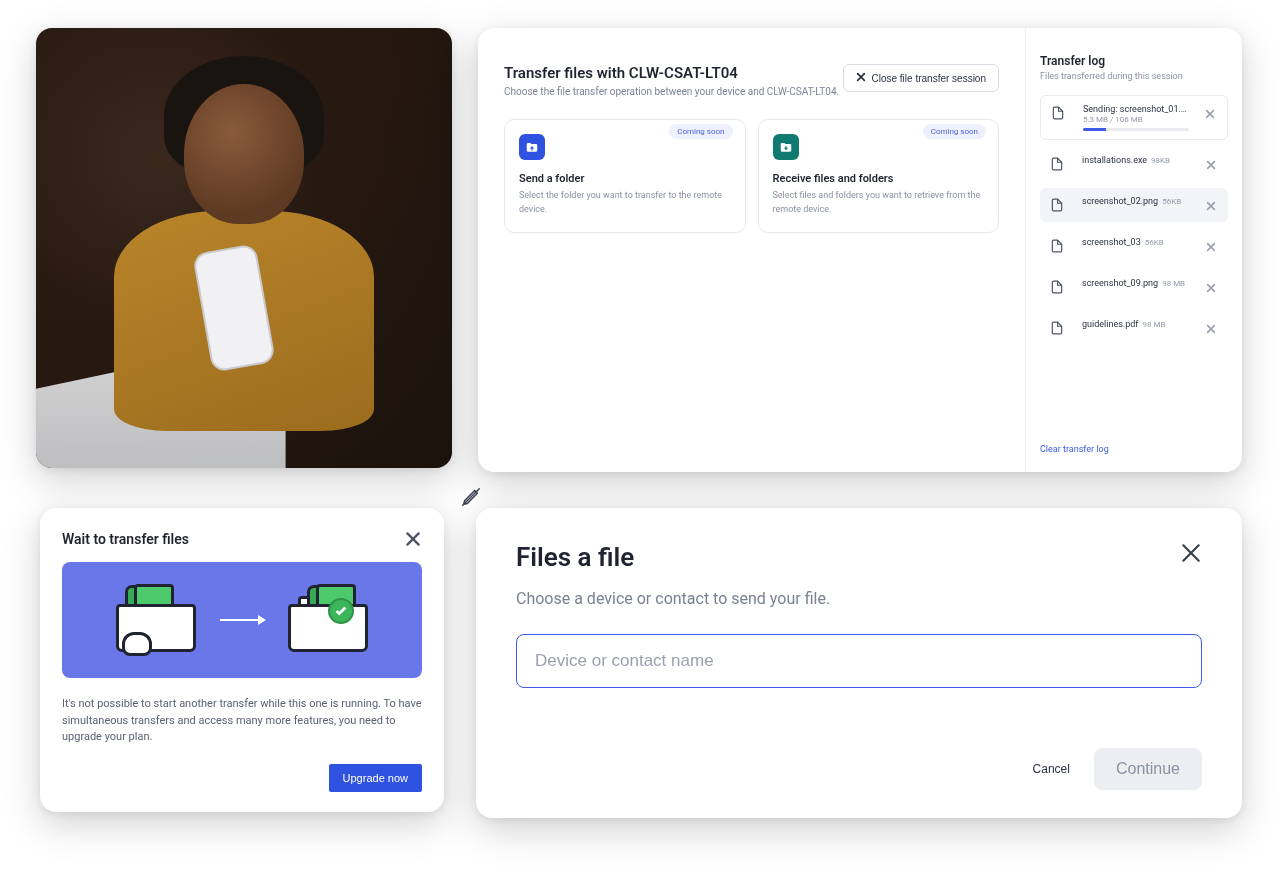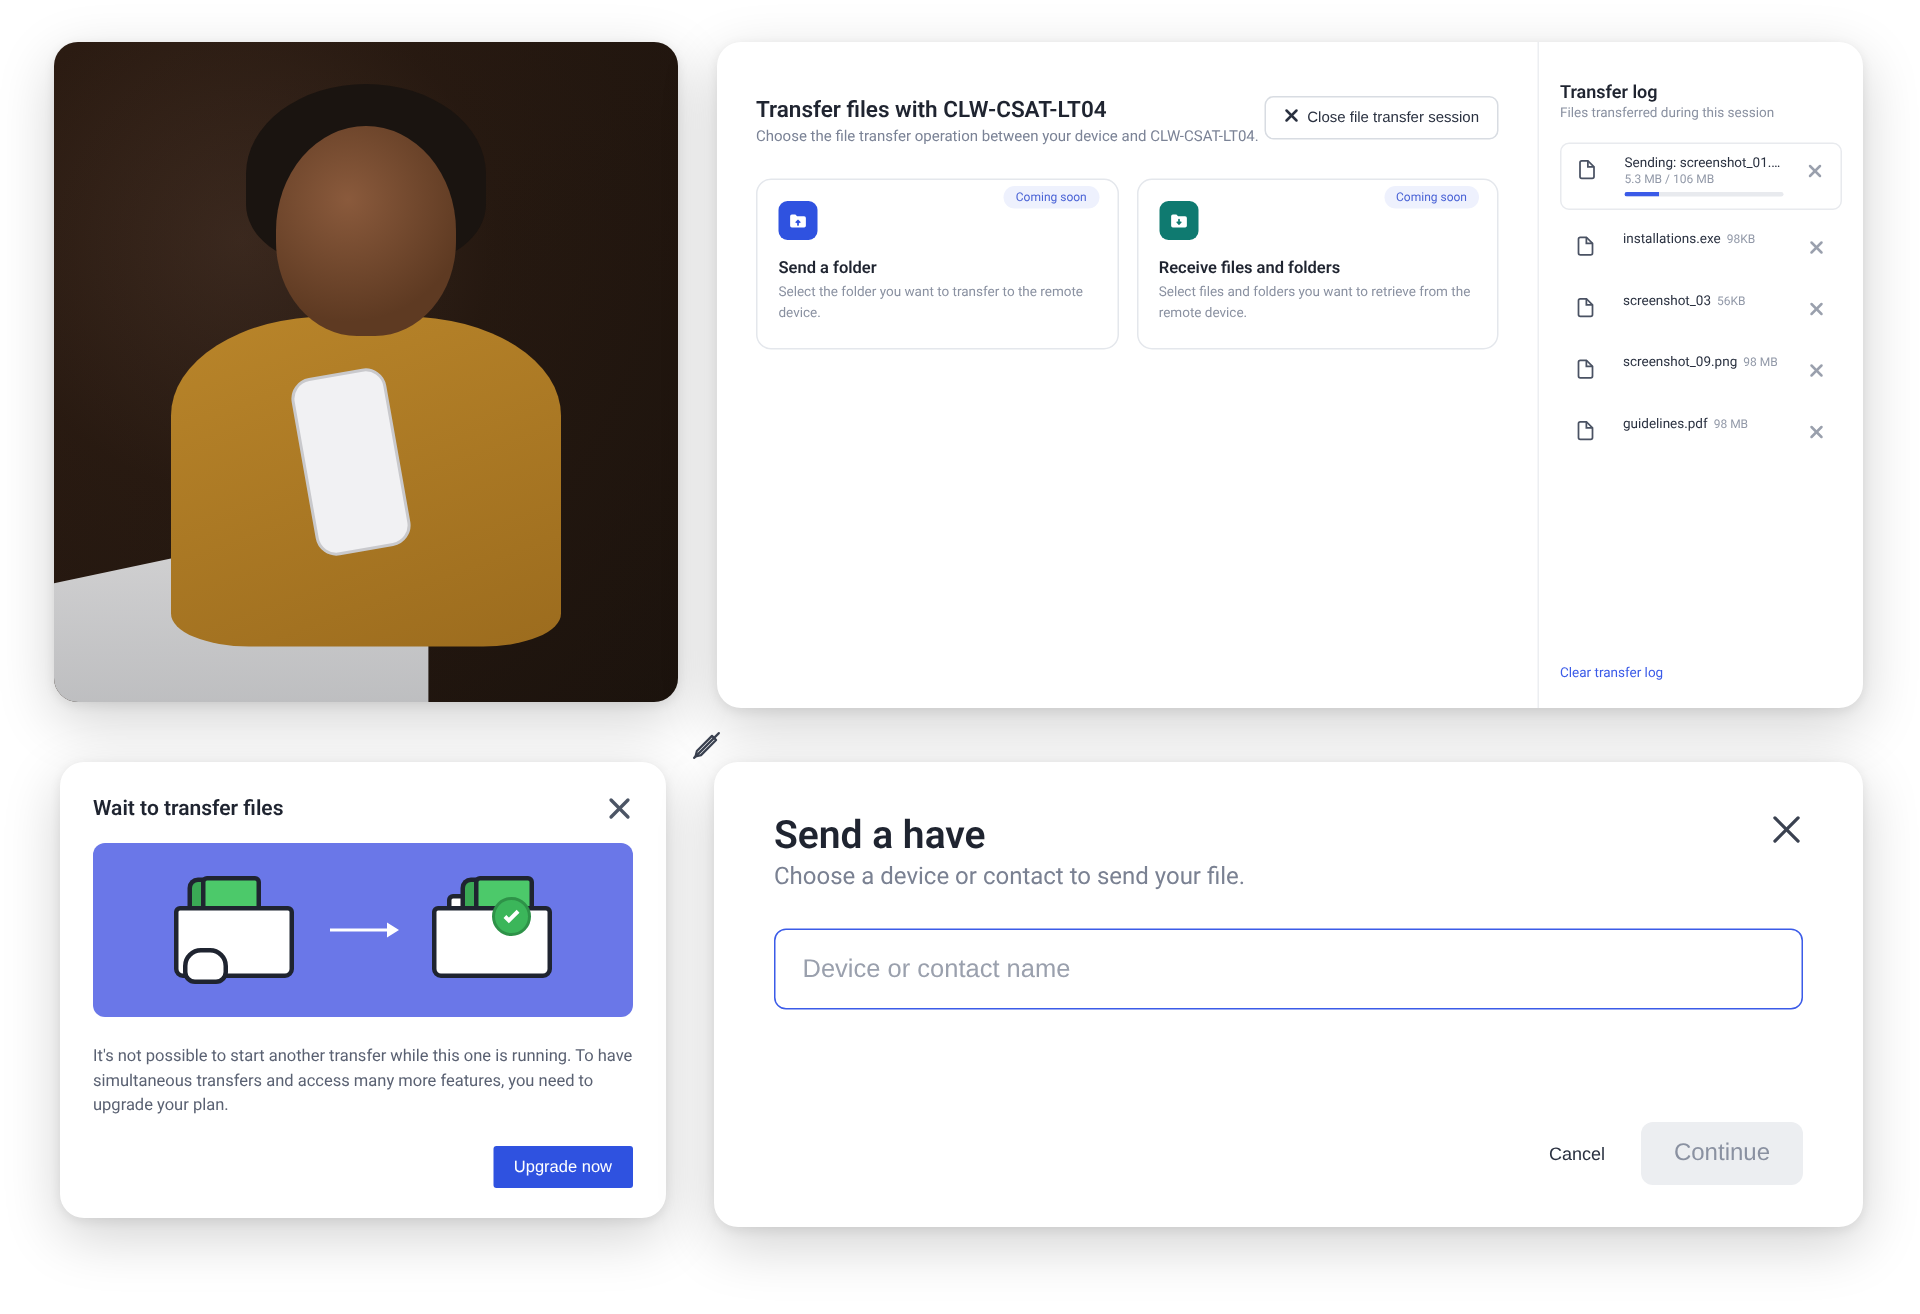--- a/index.html
+++ b/index.html
@@ -213,21 +213,21 @@
   
   .panel-send {
     left: 476px; top: 508px;
     width: 766px; height: 310px;
     padding: 34px 40px 28px 40px;
     display:flex; flex-direction:column;
   }
   .send-head { display:flex; justify-content:space-between; align-items:flex-start; }
   .send-title { font-size:26px; font-weight:600; color:#1f2430; }
   .send-close { width:22px; height:22px; cursor:pointer; color:#3a4150; }
-  .send-sub { font-size:16px; color:#7a8192; margin-top:2px; margin-bottom:26px; }
+  .send-sub { font-size:16px; color:#7a8192; margin-top:17px; margin-bottom:26px; }
   .send-input {
     width:100%; padding:16px 18px;
     font-size:17px; color:#3a4150;
     border:1.5px solid #3b5be8; border-radius:8px; outline:none;
   }
   .send-input::placeholder { color:#9aa0ad; }
   .send-actions {
     margin-top:auto; display:flex; justify-content:flex-end; gap:16px; align-items:center;
   }
   .send-cancel {
@@ -331,20 +331,35 @@
           </div>
           <div class="log-item">
             <div class="log-ico">
               <svg viewBox="0 0 24 24" fill="none" stroke="currentColor" stroke-width="2">
                 <path d="M13 2H6a2 2 0 0 0-2 2v16a2 2 0 0 0 2 2h12a2 2 0 0 0 2-2V9l-7-7z"></path>
                 <path d="M13 2v7h7"></path>
               </svg>
             </div>
             <div class="log-body">
               <div class="log-name">installations.exe<span class="log-size">98KB</span></div>
+            </div>
+            <div class="log-x"><svg viewBox="0 0 12 12">
+                <line class="xicon" x1="2" y1="2" x2="10" y2="10"></line>
+                <line class="xicon" x1="10" y1="2" x2="2" y2="10"></line>
+              </svg></div>
+          </div>
+          <div class="log-item highlight">
+            <div class="log-ico">
+              <svg viewBox="0 0 24 24" fill="none" stroke="currentColor" stroke-width="2">
+                <path d="M13 2H6a2 2 0 0 0-2 2v16a2 2 0 0 0 2 2h12a2 2 0 0 0 2-2V9l-7-7z"></path>
+                <path d="M13 2v7h7"></path>
+              </svg>
+            </div>
+            <div class="log-body">
+              <div class="log-name">screenshot_02.png<span class="log-size">56KB</span></div>
             </div>
             <div class="log-x"><svg viewBox="0 0 12 12">
                 <line class="xicon" x1="2" y1="2" x2="10" y2="10"></line>
                 <line class="xicon" x1="10" y1="2" x2="2" y2="10"></line>
               </svg></div>
           </div>
           <div class="log-item">
             <div class="log-ico">
               <svg viewBox="0 0 24 24" fill="none" stroke="currentColor" stroke-width="2">
                 <path d="M13 2H6a2 2 0 0 0-2 2v16a2 2 0 0 0 2 2h12a2 2 0 0 0 2-2V9l-7-7z"></path>
@@ -429,21 +444,21 @@
             </svg>
         </div>
       </div>
     </div>
     <div class="wait-text">It's not possible to start another transfer while this one is running. To have simultaneous transfers and access many more features, you need to upgrade your plan.</div>
     <button class="wait-btn">Upgrade now</button>
   </div>
 
   <div class="panel panel-send">
     <div class="send-head">
-      <div class="send-title">Send a have</div>
+      <div class="send-title">Files a file</div>
       <div class="send-close">
         <svg viewBox="0 0 20 20">
             <line class="xicon" x1="3" y1="3" x2="17" y2="17"></line>
             <line class="xicon" x1="17" y1="3" x2="3" y2="17"></line>
           </svg>
       </div>
     </div>
     <div class="send-sub">Choose a device or contact to send your file.</div>
     <input class="send-input" type="text" placeholder="Device or contact name" style="">
     <div class="send-actions">

